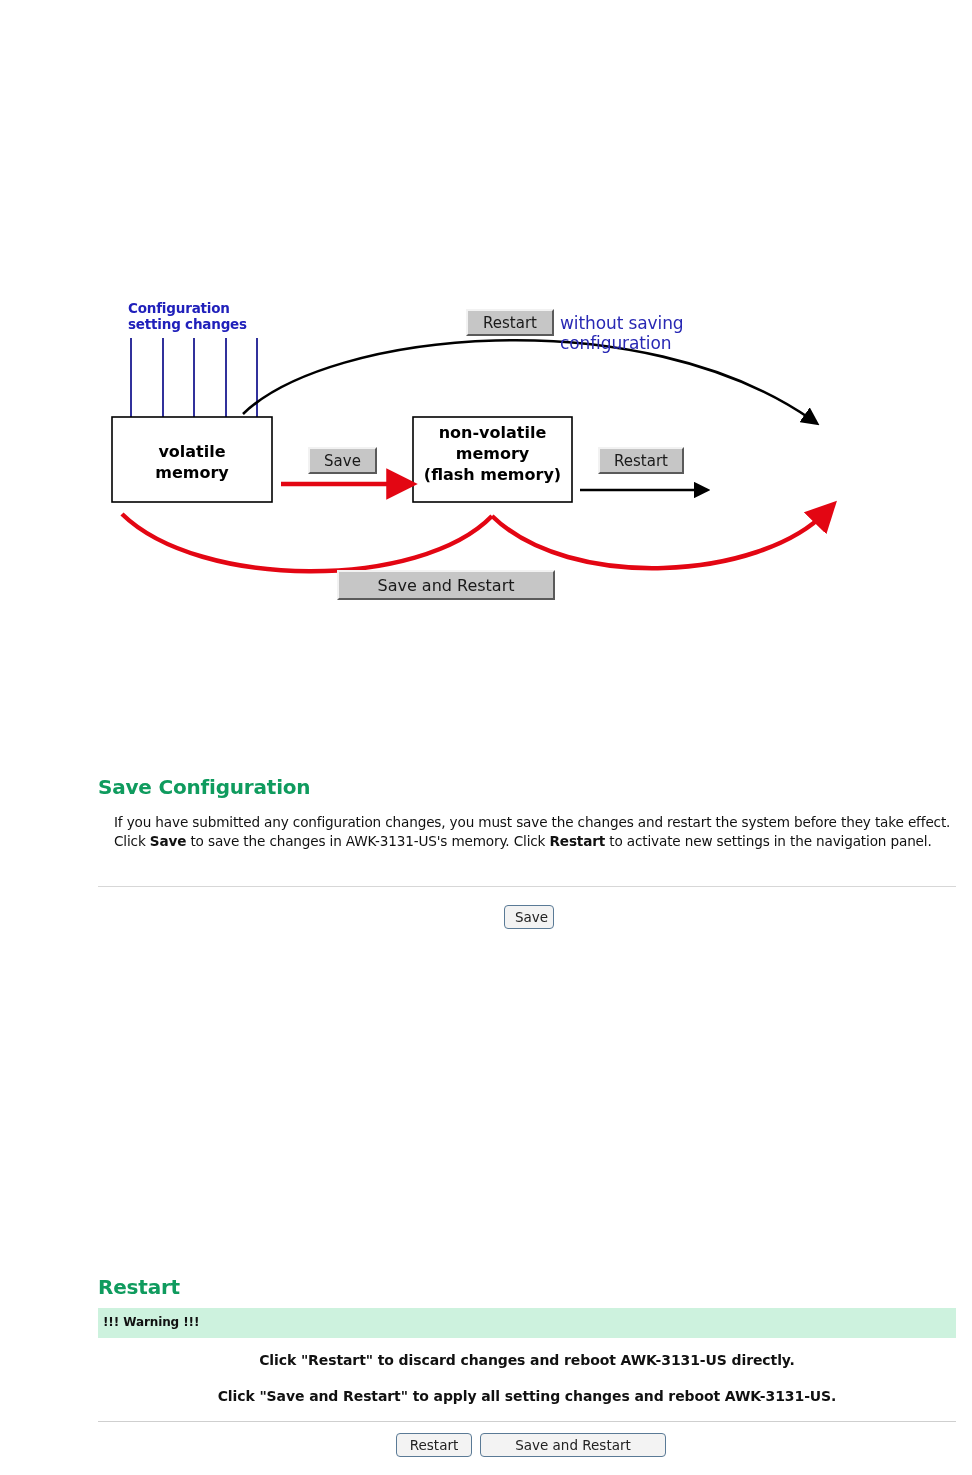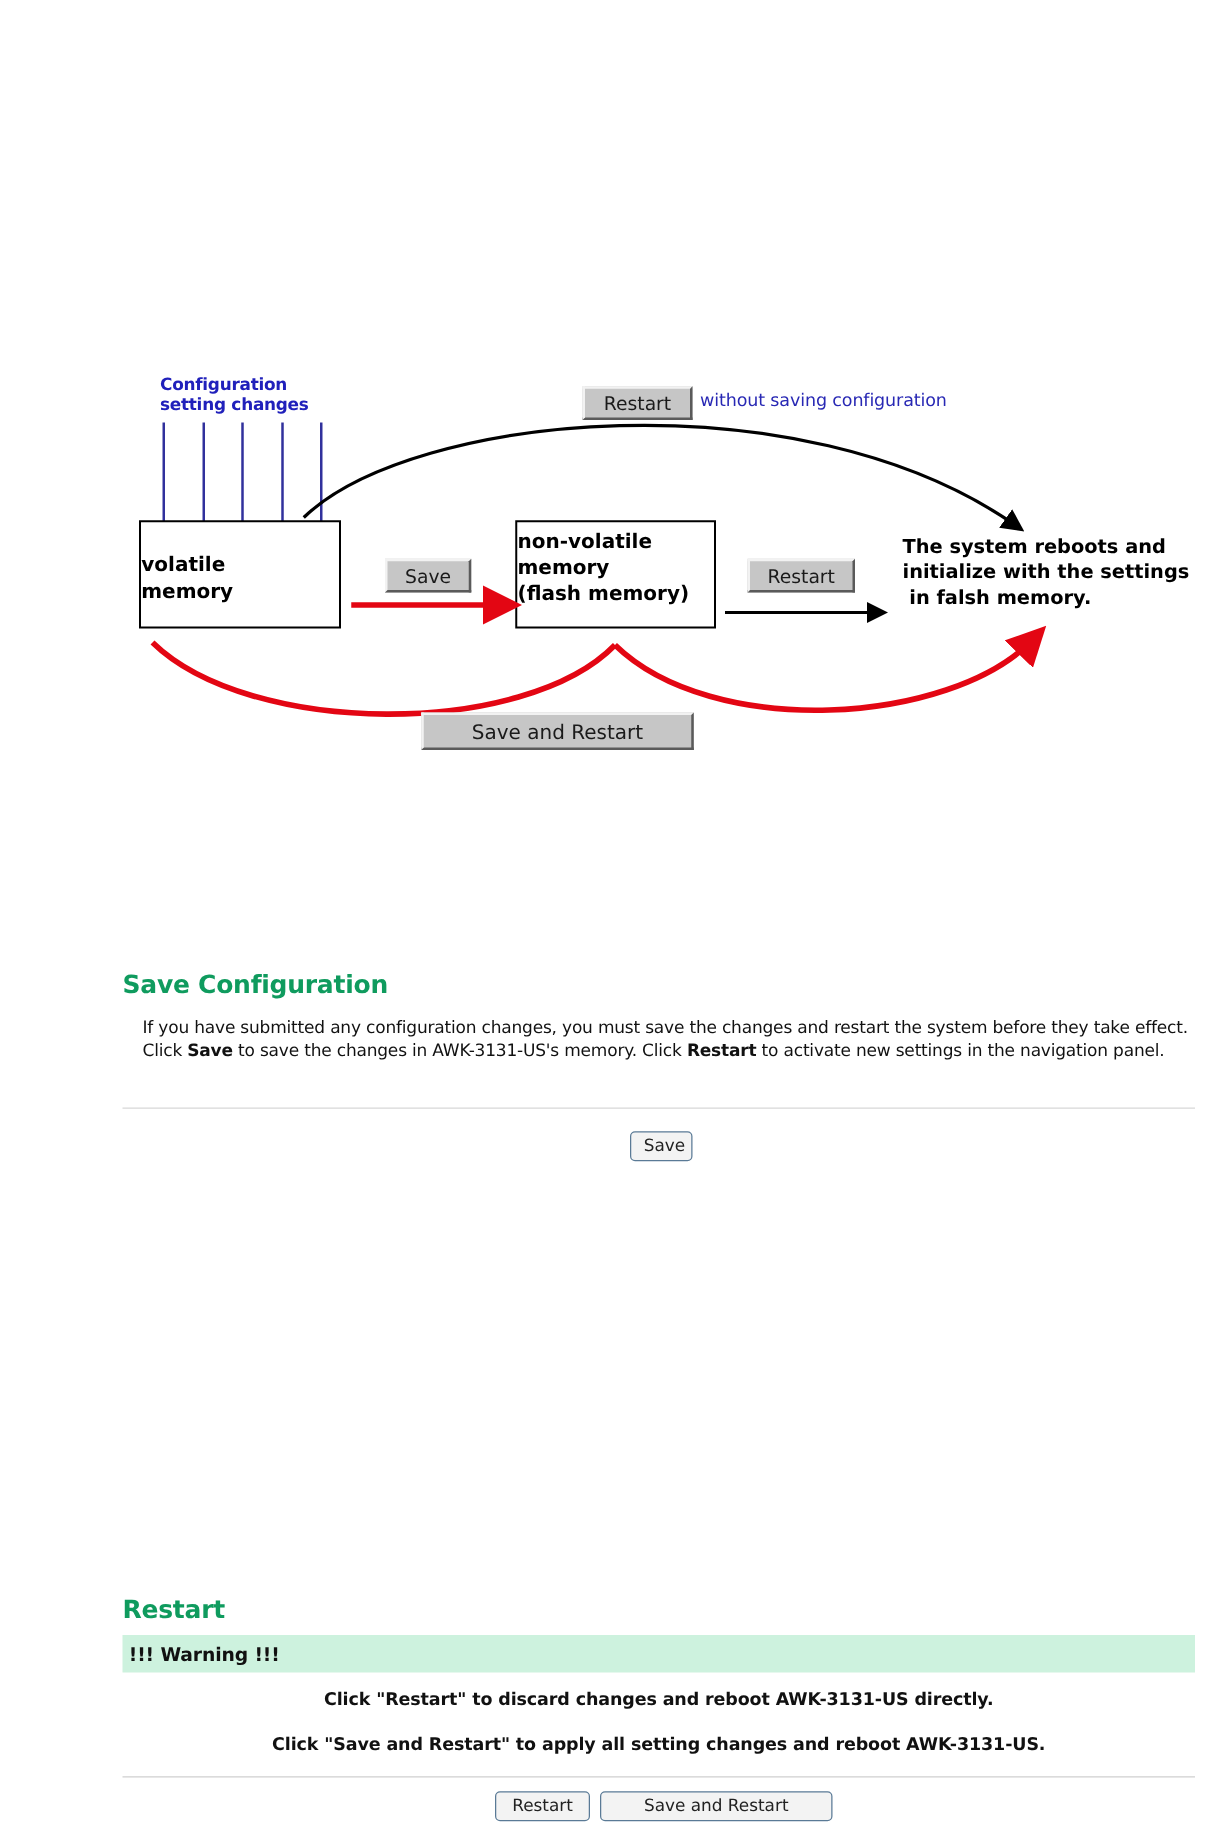--- a/index.html
+++ b/index.html
@@ -31,27 +31,27 @@
   }
   .cfg-changes {
     left: 128px; top: 301px;
     color: #2020bb;
     font-size: 13.5px;
     letter-spacing: -0.2px;
   }
   .without-saving {
     left: 560px; top: 313px;
     color: #2828b4;
-    font-size: 14px;
+    font-size: 17px;
     font-weight: normal;
     letter-spacing: -0.1px;
   }
   .box-label {
     position: absolute;
-    text-align: left;
+    text-align: center;
     font-size: 16px;
     font-weight: bold;
     line-height: 1.3;
   }
   .vol-mem  { left: 113px; top: 442px; width: 158px; }
   .nonvol   { left: 414px; top: 423px; width: 157px; }
   .reboot-text {
     position: absolute;
     left: 722px; top: 427px; width: 250px;
     font-size: 15.5px; font-weight: bold;
@@ -137,21 +137,21 @@
   
   #warning-bar {
     position: absolute;
     left: 98px; top: 1308px;
     width: 858px; height: 30px;
     background: #cdf2de;
   }
   #warning-label {
     position: absolute;
     left: 103px; top: 1315px;
-    font-size: 15px;
+    font-size: 12px;
     font-weight: bold;
     color: #111;
     letter-spacing: -0.1px;
   }
 
   .centered-note {
     position: absolute;
     left: 98px; width: 858px;
     text-align: center;
     font-size: 14px;
@@ -211,23 +211,20 @@
   </div>
 
   <div class="box-label vol-mem">
     volatile<br>memory
   </div>
 
   <div class="box-label nonvol">
     non-volatile<br>memory<br>(flash memory)
   </div>
 
-  <div class="reboot-text">
-    The system reboots and<br>initialize with the settings<br>&nbsp;in falsh memory.
-  </div>
 
   <div class="win-btn btn-restart-top">Restart</div>
   <div class="win-btn btn-save-mid">Save</div>
   <div class="win-btn btn-restart-mid">Restart</div>
   <div class="win-btn btn-save-restart">Save and Restart</div>
 </div>
 
 <div class="section-heading" id="save-heading">Save Configuration</div>
 
 <div id="save-desc"><span>If you have submitted any configuration changes, you must save the changes and restart the system before they take effect. Click </span><b>Save</b><span> to save the changes in AWK-3131-US's memory. Click </span><b>Restart</b><span> to activate new settings in the navigation panel.</span></div>

